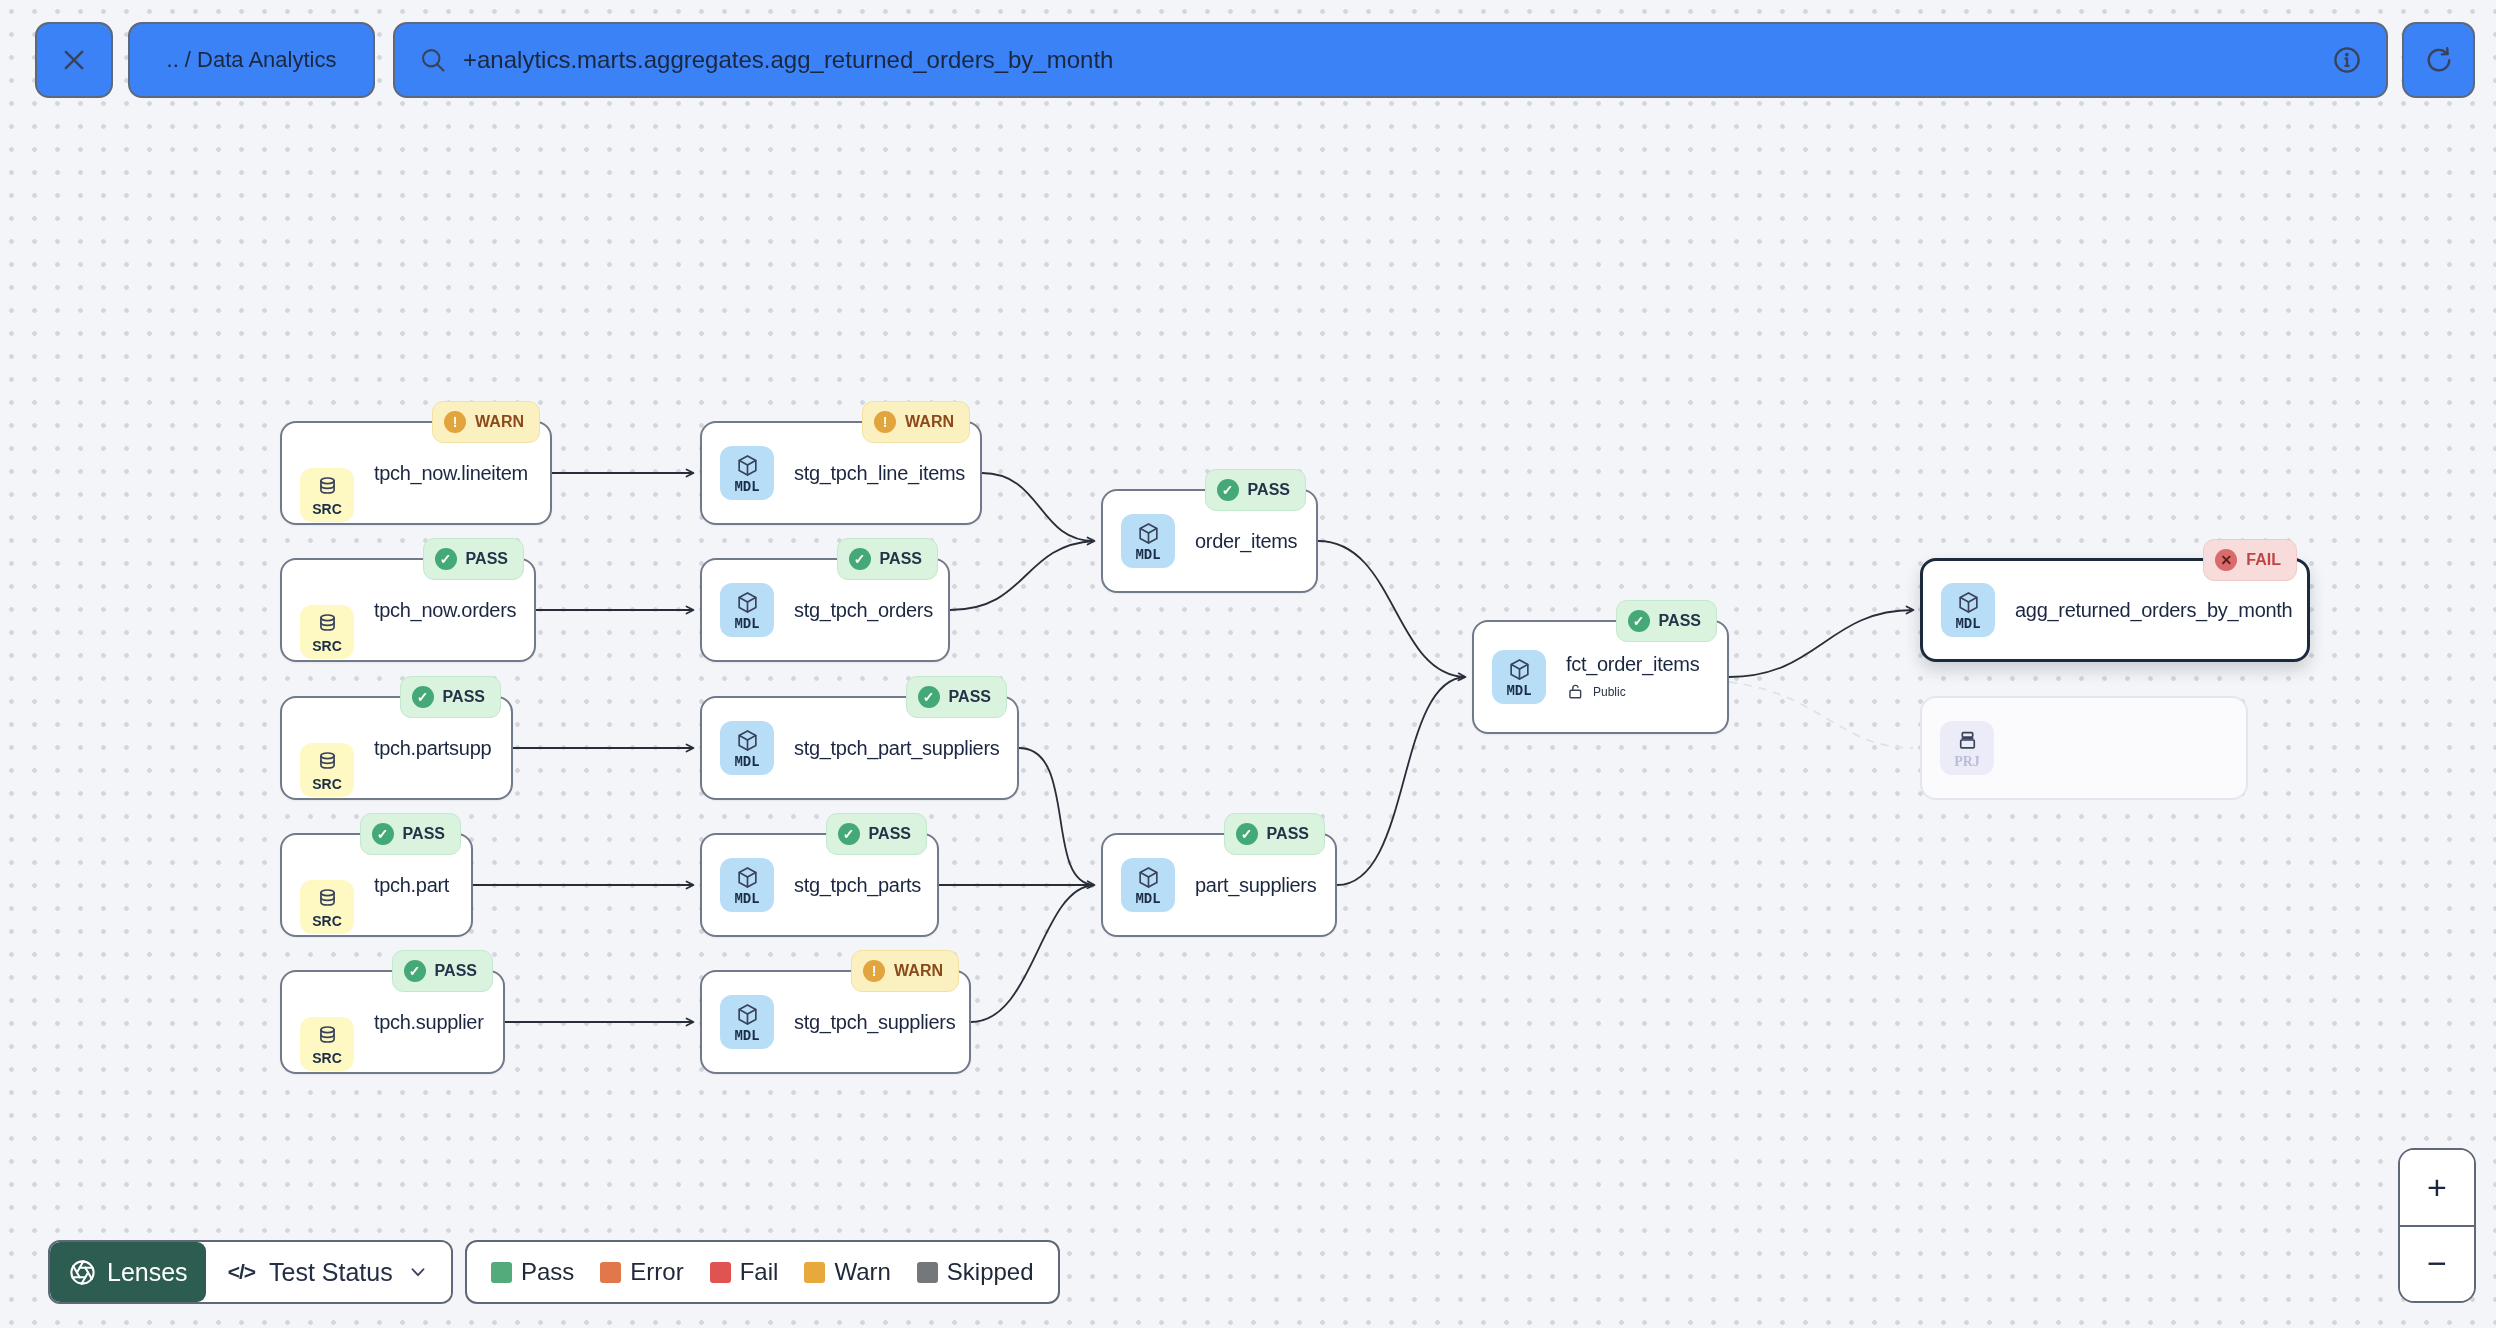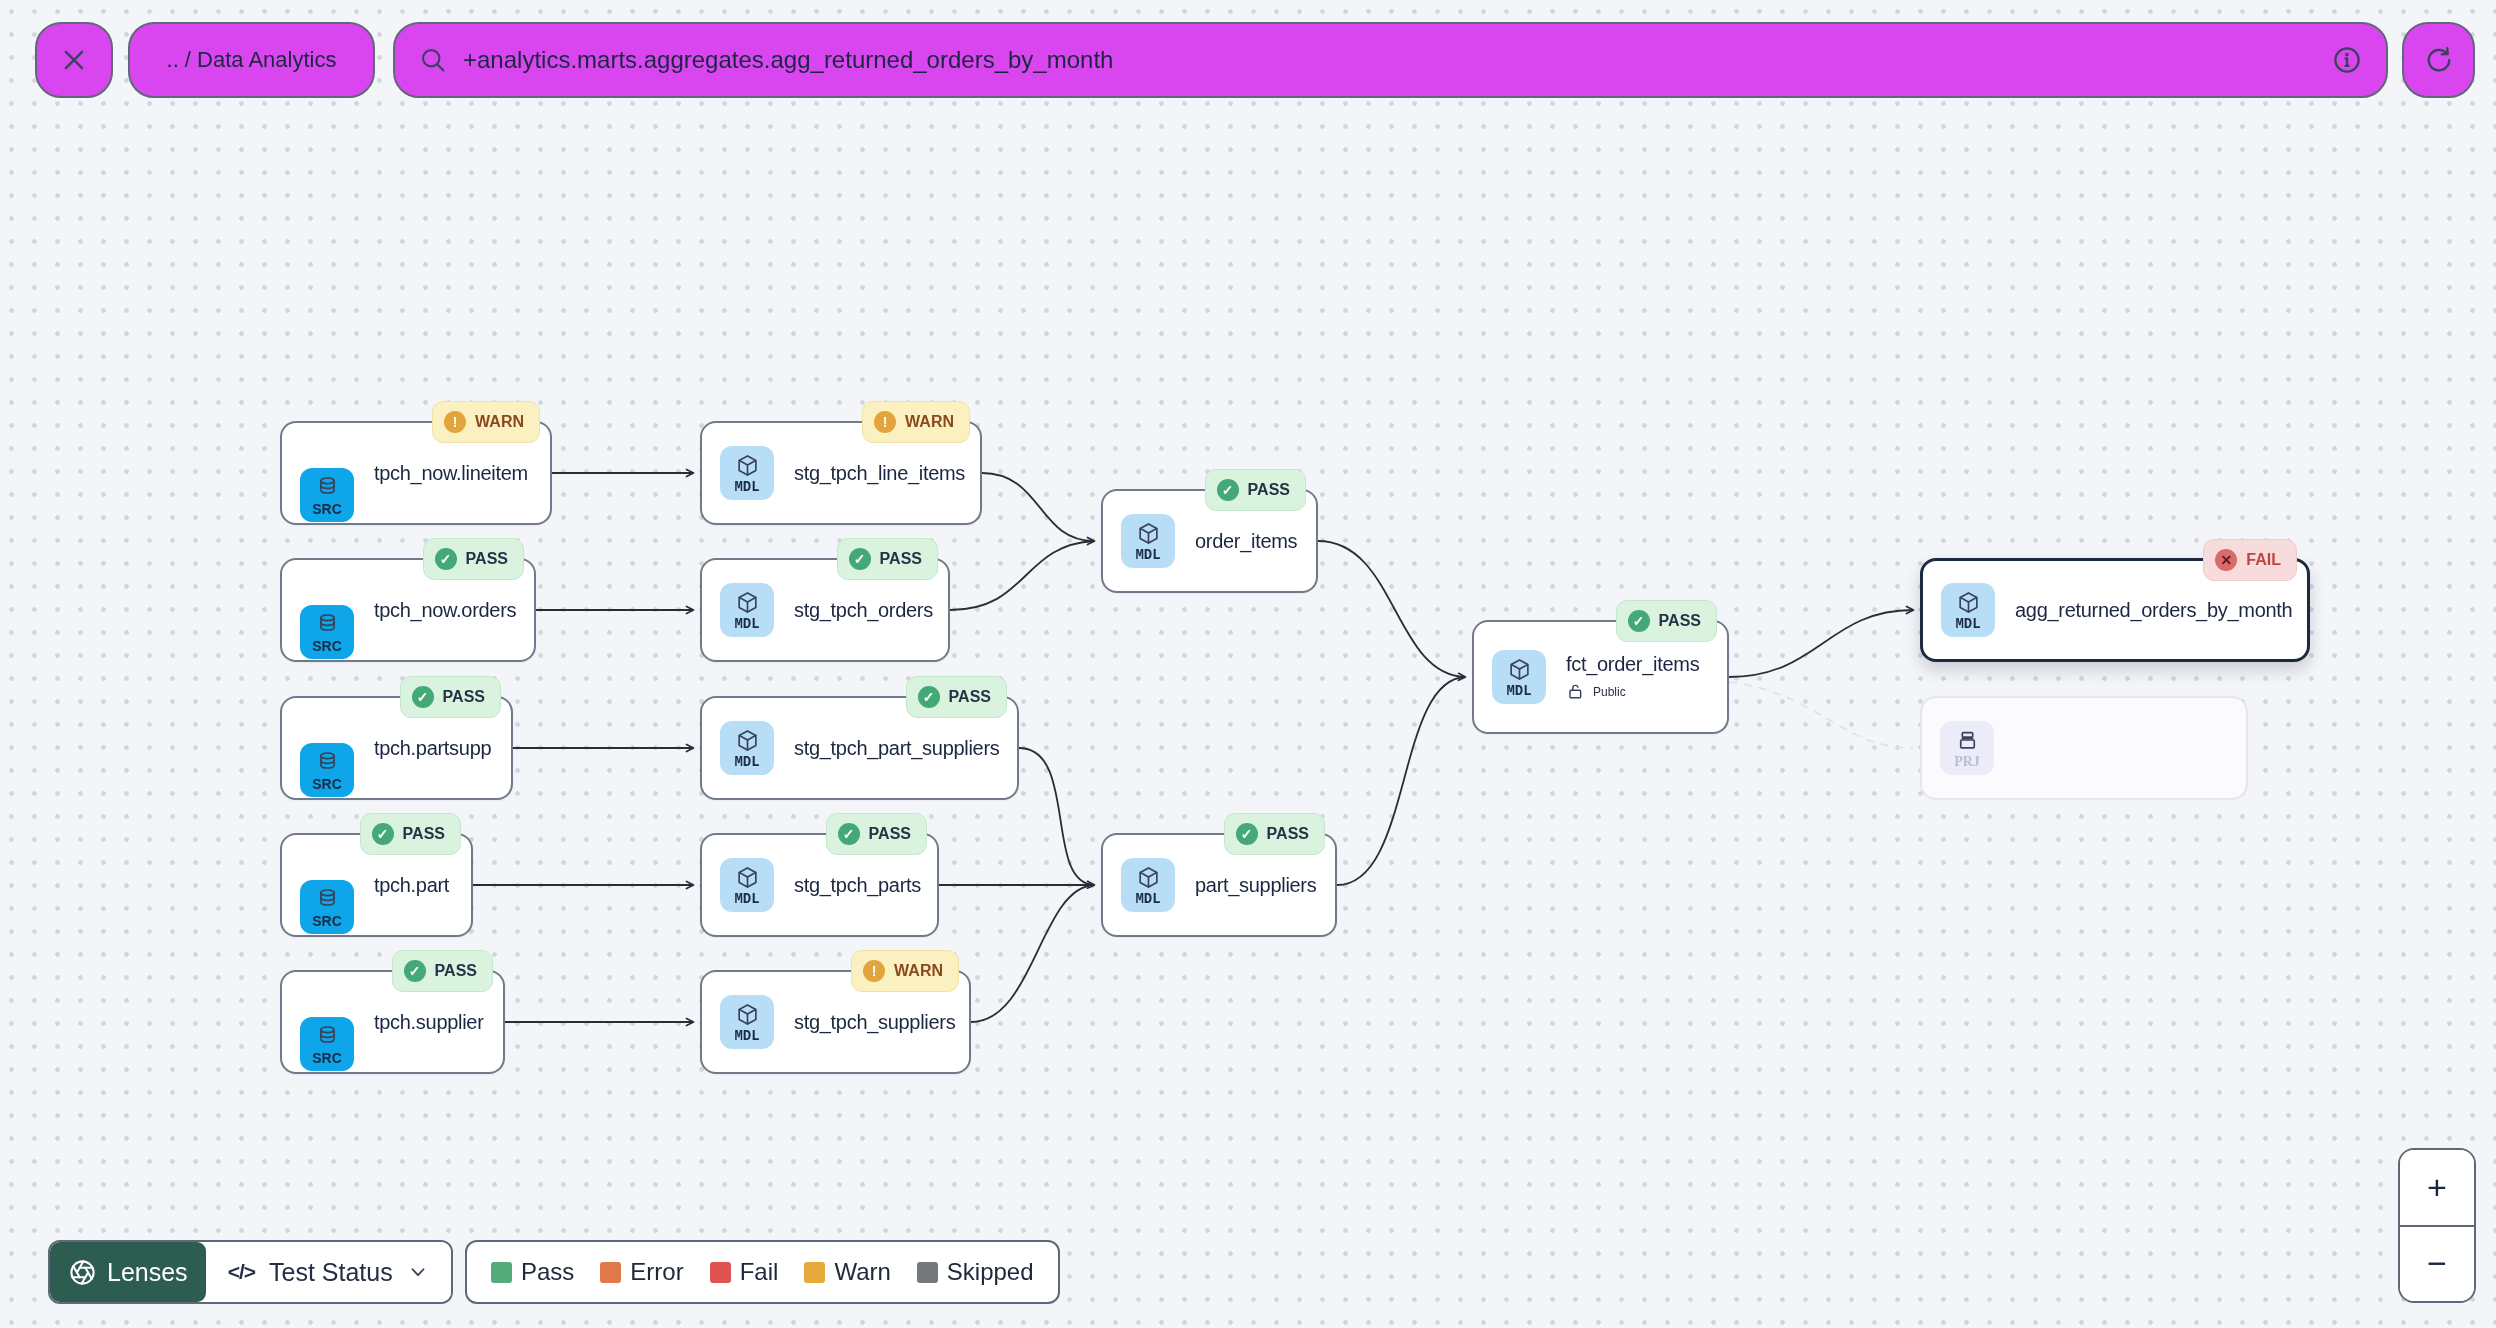--- a/index.html
+++ b/index.html
@@ -11,21 +11,21 @@
     background-image:radial-gradient(#d3d6dd 2.2px, transparent 2.3px);
     background-size:23px 23px;
     position:relative;
     overflow:hidden;
   }
   svg { display:block; }
 
   
   .tb-btn, .tb-box {
     position:absolute; top:22px; height:76px;
-    background:#d946ef; border:2px solid #5f6878; border-radius:26px;
+    background:#3b82f6; border:2px solid #5f6878; border-radius:14px;
     display:flex; align-items:center; justify-content:center;
   }
   .breadcrumb-btn { padding:0 26px; font-size:22px; color:#1b2740; }
   .search-bar { justify-content:center; padding:0 24px; }
   .search-bar .query { font-size:24px; margin-left:16px; white-space:nowrap; }
   .search-bar .spacer { flex:1; }
   .icon-stroke { stroke:#39425a; stroke-width:1.8; fill:none; stroke-linecap:round; stroke-linejoin:round; }
 
   
   #edge-layer { position:absolute; left:0; top:0; }
@@ -36,21 +36,21 @@
     box-shadow:0 1px 2px rgba(25,35,55,.06);
   }
   .node.selected { border:3.5px solid #1c2a3e; box-shadow:0 8px 16px rgba(25,35,55,.18); }
   .node.faded { border-color:#e3e6ee; background:#fbfbfd; box-shadow:none; }
   .chip {
     width:54px; height:54px; margin-left:18px; border-radius:12px; flex:none;
     display:flex; flex-direction:column; align-items:center; justify-content:center;
   }
   .chip svg { width:25px; height:25px; }
   .chip .chip-label { font-size:14px; font-weight:700; color:#1b2c47; line-height:1; margin-top:2px; }
-  .chip-src { background:#0ea5e9;margin-top:44px; }
+  .chip-src { background:#fef9c3;margin-top:44px; }
   .chip-mdl { background:#b8def7;font-family:Liberation Mono, monospace; }
   .chip-prj { background:#ececf9; }
   .chip-prj .chip-label { color:#b9bdd6;font-family:Liberation Serif, serif; }
   .node-label { font-size:20px; letter-spacing:-0.3px; margin-left:20px; white-space:nowrap; color:#1b2740; }
   .node-col { margin-left:20px; display:flex; flex-direction:column; gap:6px; }
   .node-col .node-label { margin-left:0; }
   .access-row { display:flex; align-items:center; gap:8px; font-size:12px; color:#2a3345; }
   .access-row svg { width:19px; height:19px; }
   .faded-title { font-size:20px; color:#b4bac6; }
   .faded-sub { font-size:22px; color:#b9bfca; white-space:nowrap; }

